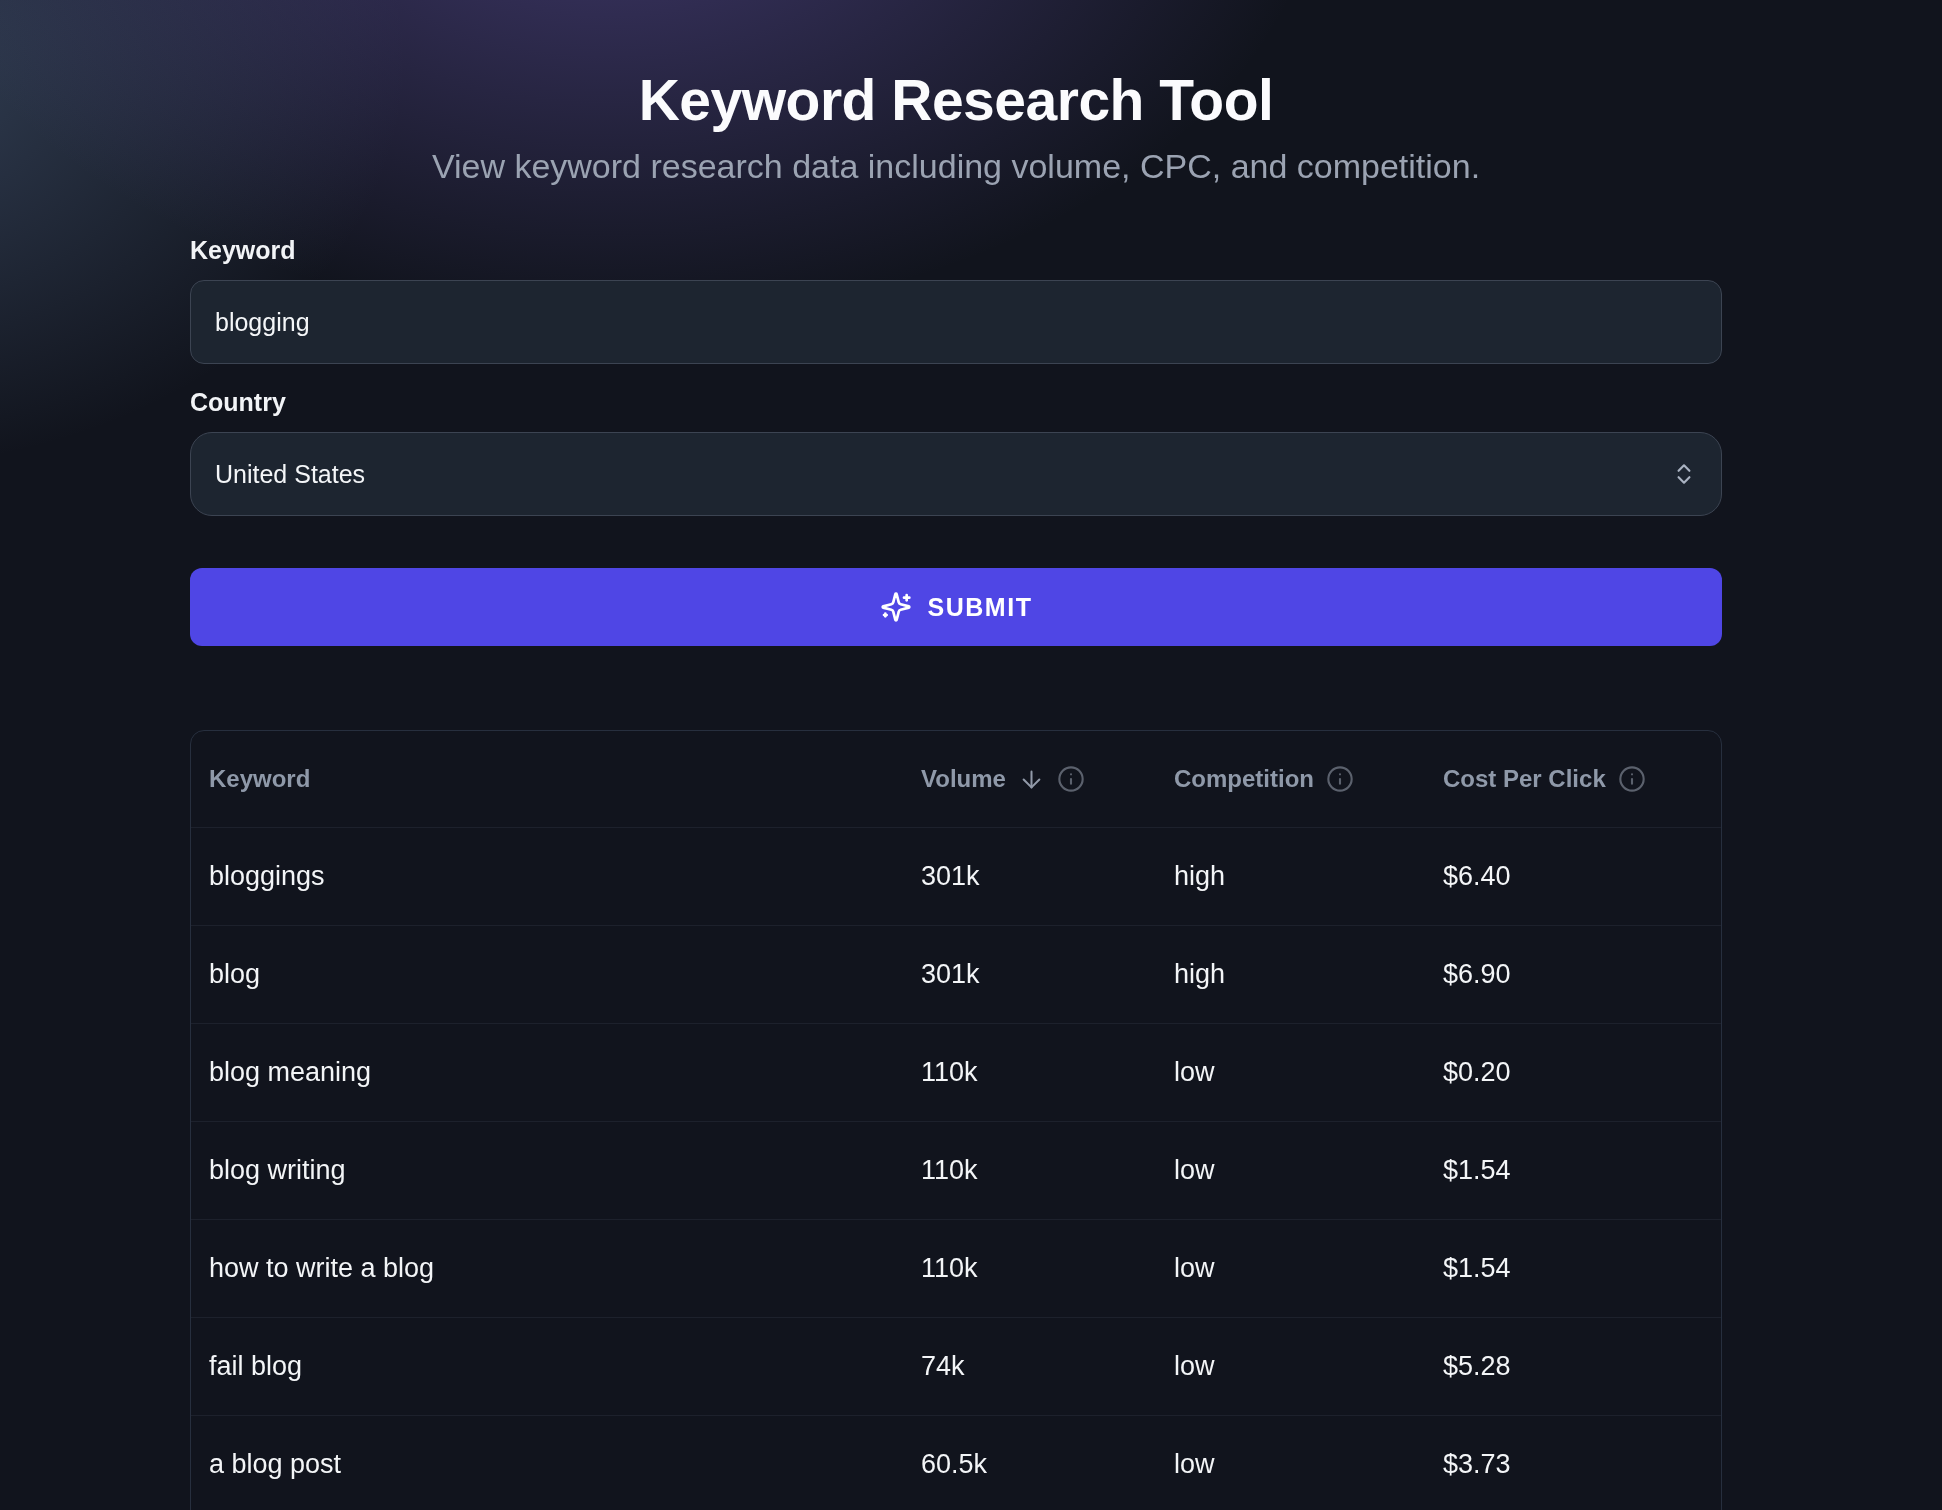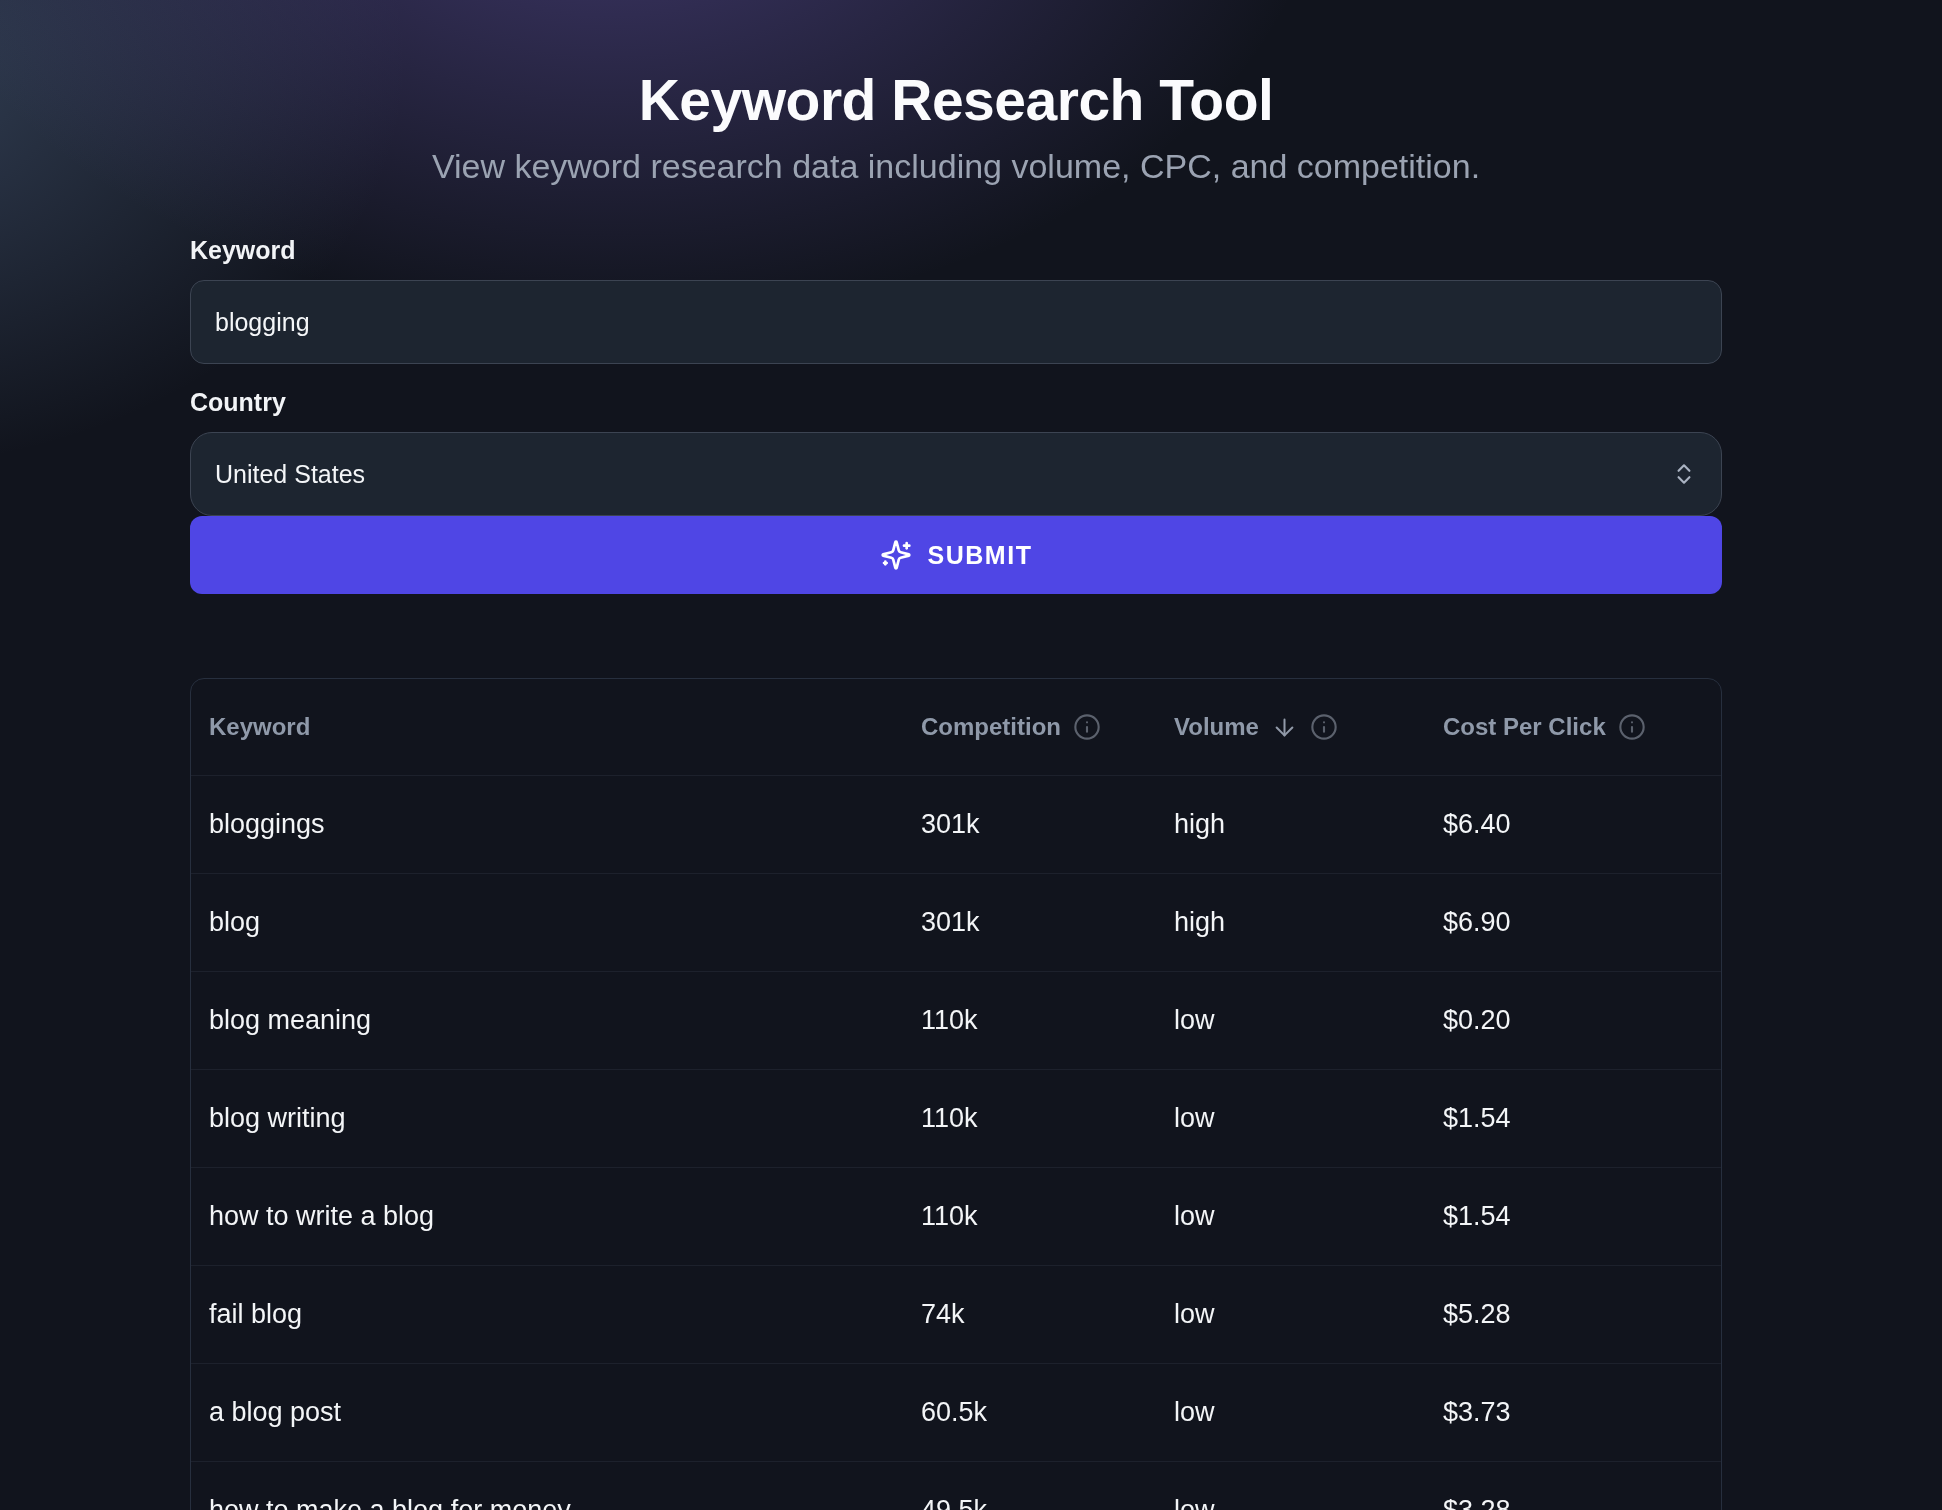--- a/index.html
+++ b/index.html
@@ -66,20 +66,21 @@
     position: absolute;
     right: 24px;
     top: 50%;
     transform: translateY(-50%);
     display: flex;
     color: #aab3c2;
   }
   .submit-btn {
     width: 100%;
     height: 78px;
+    margin-top: 52px;
     background: #4f46e5;
     border: none;
     border-radius: 12px;
     color: #ffffff;
     font-family: "Liberation Sans", sans-serif;
     font-size: 25px;
     font-weight: 700;
     letter-spacing: 1.5px;
     display: flex;
     align-items: center;
@@ -154,37 +155,37 @@
     <span>SUBMIT</span>
   </button>
 
   <div class="table-card">
 
     <div class="trow">
       <div class="th col-first">
         <span>Keyword</span>
       </div>
       <div class="th">
-        <span>Competition</span>
+        <span>Volume</span>
+        <span class="icon sort-icon">
+          <svg width="27" height="27" viewBox="0 0 24 24" fill="none" stroke="currentColor" stroke-width="1.8" stroke-linecap="round" stroke-linejoin="round">
+            <path d="M12 5v14"></path>
+              <path d="m19 12-7 7-7-7"></path>
+          </svg>
+        </span>
         <span class="icon info-icon">
           <svg width="28" height="28" viewBox="0 0 24 24" fill="none" stroke="currentColor" stroke-width="1.8" stroke-linecap="round" stroke-linejoin="round">
             <circle cx="12" cy="12" r="10"></circle>
               <path d="M12 16v-4"></path>
               <path d="M12 8h.01"></path>
           </svg>
         </span>
       </div>
       <div class="th">
-        <span>Volume</span>
-        <span class="icon sort-icon">
-          <svg width="27" height="27" viewBox="0 0 24 24" fill="none" stroke="currentColor" stroke-width="1.8" stroke-linecap="round" stroke-linejoin="round">
-            <path d="M12 5v14"></path>
-              <path d="m19 12-7 7-7-7"></path>
-          </svg>
-        </span>
+        <span>Competition</span>
         <span class="icon info-icon">
           <svg width="28" height="28" viewBox="0 0 24 24" fill="none" stroke="currentColor" stroke-width="1.8" stroke-linecap="round" stroke-linejoin="round">
             <circle cx="12" cy="12" r="10"></circle>
               <path d="M12 16v-4"></path>
               <path d="M12 8h.01"></path>
           </svg>
         </span>
       </div>
       <div class="th">
         <span>Cost Per Click</span>

